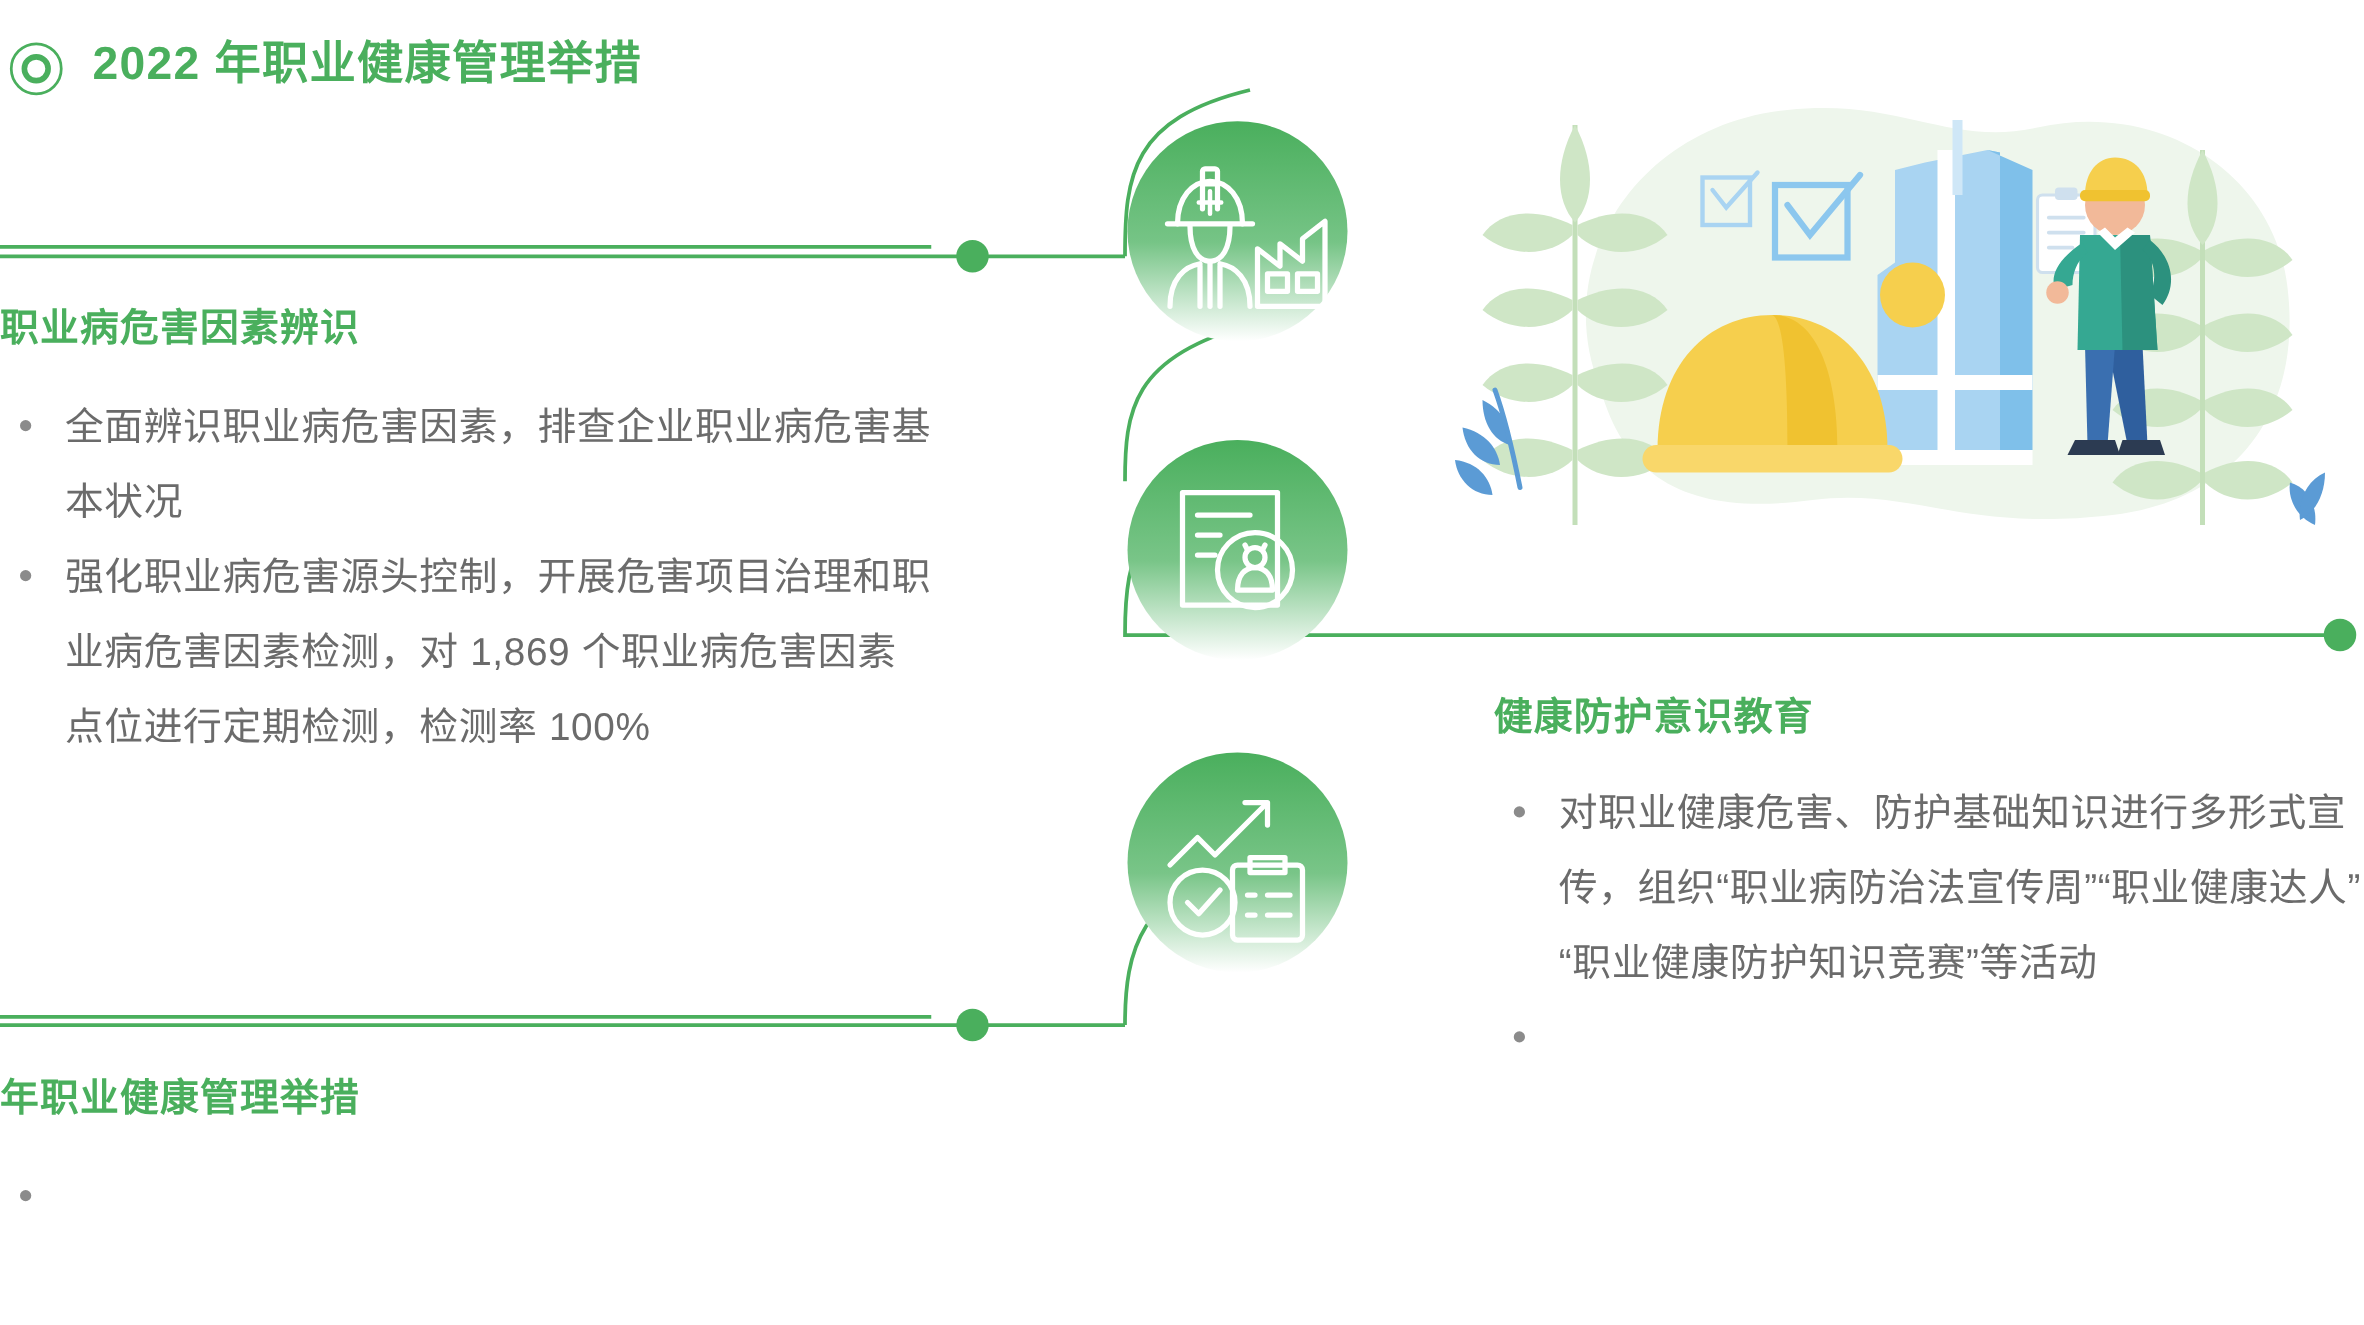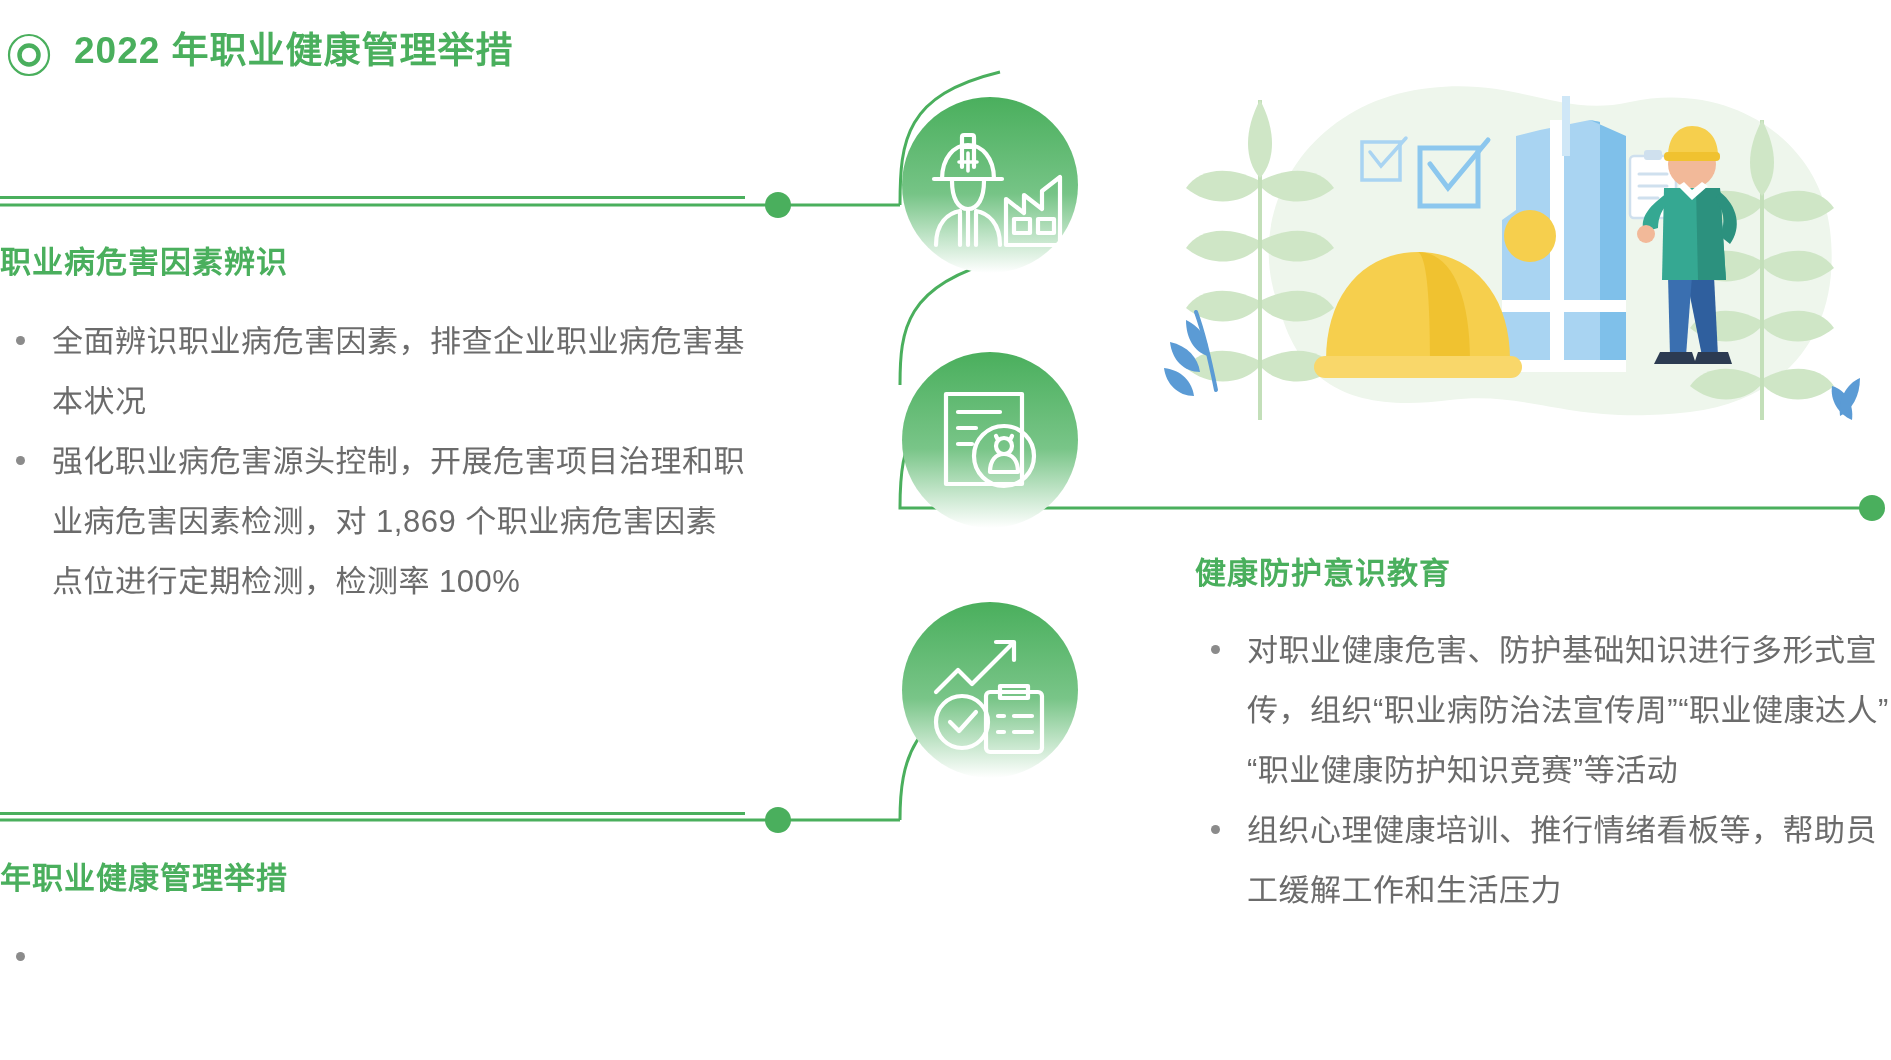--- a/index.html
+++ b/index.html
@@ -202,21 +202,20 @@
 
   <div class="sec" id="sec-3">
     <div class="sec-head">健康防护意识教育</div>
     <ul class="bullets">
       <li>
         <span class="dot"></span>
         <span>对职业健康危害、防护基础知识进行多形式宣传，组织“职业病防治法宣传周”“职业健康达人”“职业健康防护知识竞赛”等活动</span>
       </li>
       <li>
         <span class="dot"></span>
-        <span>组织心理健康培训、推行情绪看板等，帮助员工缓解工作和生活压力</span>
       </li>
     </ul>
   </div>
 
   <div class="illus">
     <svg viewBox="0 0 760 450">
 
       <path d="M150,250 C110,150 180,40 300,28 C390,18 430,58 500,42
                C600,20 690,80 700,170 C712,268 660,340 560,352
                C440,366 400,330 320,340 C230,352 172,330 150,250 Z" fill="#eef6ec"></path>

